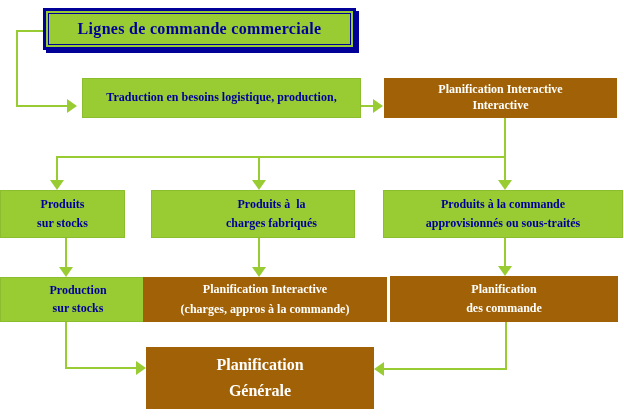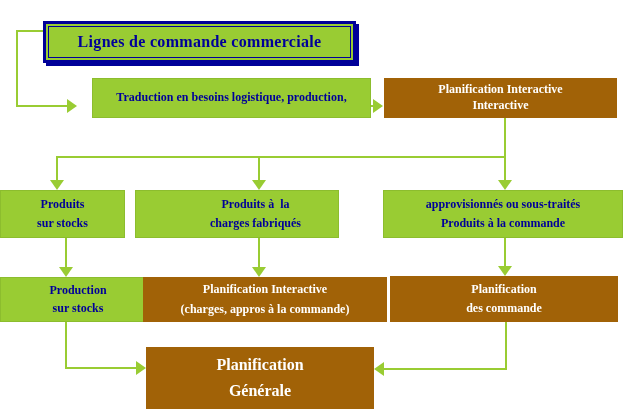--- a/index.html
+++ b/index.html
@@ -15,21 +15,21 @@
   .green{background:#99CC33;color:#000099;border:1px solid #8CBD2E;}
   .navy{background:#a16207;color:#FFFFFF;text-align:right;}
   .two-tight{justify-content:center;font-size:12px;line-height:1.32;}
   .two-spread{justify-content:space-evenly;font-size:12px;line-height:1.1;}
   .big{font-size:16px;}
   .ln{white-space:pre-wrap;display:block;}
   
   .title-outer{
     position:absolute;left:43px;top:8px;width:313px;height:42px;
     background:#99CC33;border:3px solid #000099;box-shadow:3px 3px 0 #000099;
-    box-sizing:border-box;padding:2px;margin-top:13px;
+    box-sizing:border-box;padding:2px;
   }
   .title-inner{
     border:1px solid #000099;width:100%;height:100%;box-sizing:border-box;
     display:flex;align-items:center;justify-content:center;
   }
   .title-text{font-size:16px;font-weight:bold;color:#000099;letter-spacing:.3px;white-space:pre;}
   svg.connectors{position:absolute;left:0;top:0;pointer-events:none;}
   svg.connectors .wire{fill:none;stroke:#99CC33;stroke-width:2;}
   svg.connectors .head{fill:#99CC33;stroke:none;}
 </style>
@@ -84,42 +84,42 @@
       <polygon class="head" points="384,362 384,376 374,369"></polygon>
     </g>
   </svg>
 
   <div class="title-outer">
     <div class="title-inner">
       <span class="title-text">Lignes de commande commerciale</span>
     </div>
   </div>
 
-  <div class="box green two-tight" style="left:92px;top:78px;width:279px;height:40px;">
+  <div class="box green two-tight" style="left:82px;top:78px;width:279px;height:40px;">
     <span class="ln">Traduction en besoins logistique, production,</span>
   </div>
 
   <div class="box navy two-tight" style="left:384px;top:78px;width:233px;height:40px;">
     <span class="ln">Planification Interactive</span>
     <span class="ln">Interactive</span>
   </div>
 
   <div class="box green two-spread" style="left:0px;top:190px;width:125px;height:48px;">
     <span class="ln">Produits</span>
     <span class="ln">sur stocks</span>
   </div>
 
-  <div class="box green two-spread" style="left:135px;top:190px;width:204px;height:48px;padding-left:37px;">
+  <div class="box green two-spread" style="left:151px;top:190px;width:204px;height:48px;padding-left:37px;">
     <span class="ln">Produits à  la</span>
     <span class="ln">charges fabriqués</span>
   </div>
 
   <div class="box green two-spread" style="left:383px;top:190px;width:240px;height:48px;">
+    <span class="ln">Produits à la commande</span>
     <span class="ln">approvisionnés ou sous-traités</span>
-    <span class="ln">Produits à la commande</span>
   </div>
 
   <div class="box green two-spread" style="left:0px;top:277px;width:156px;height:45px;">
     <span class="ln">Production</span>
     <span class="ln">sur stocks</span>
   </div>
 
   <div class="box navy two-spread" style="left:143px;top:277px;width:244px;height:45px;">
     <span class="ln">Planification Interactive</span>
     <span class="ln">(charges, appros à la commande)</span>

